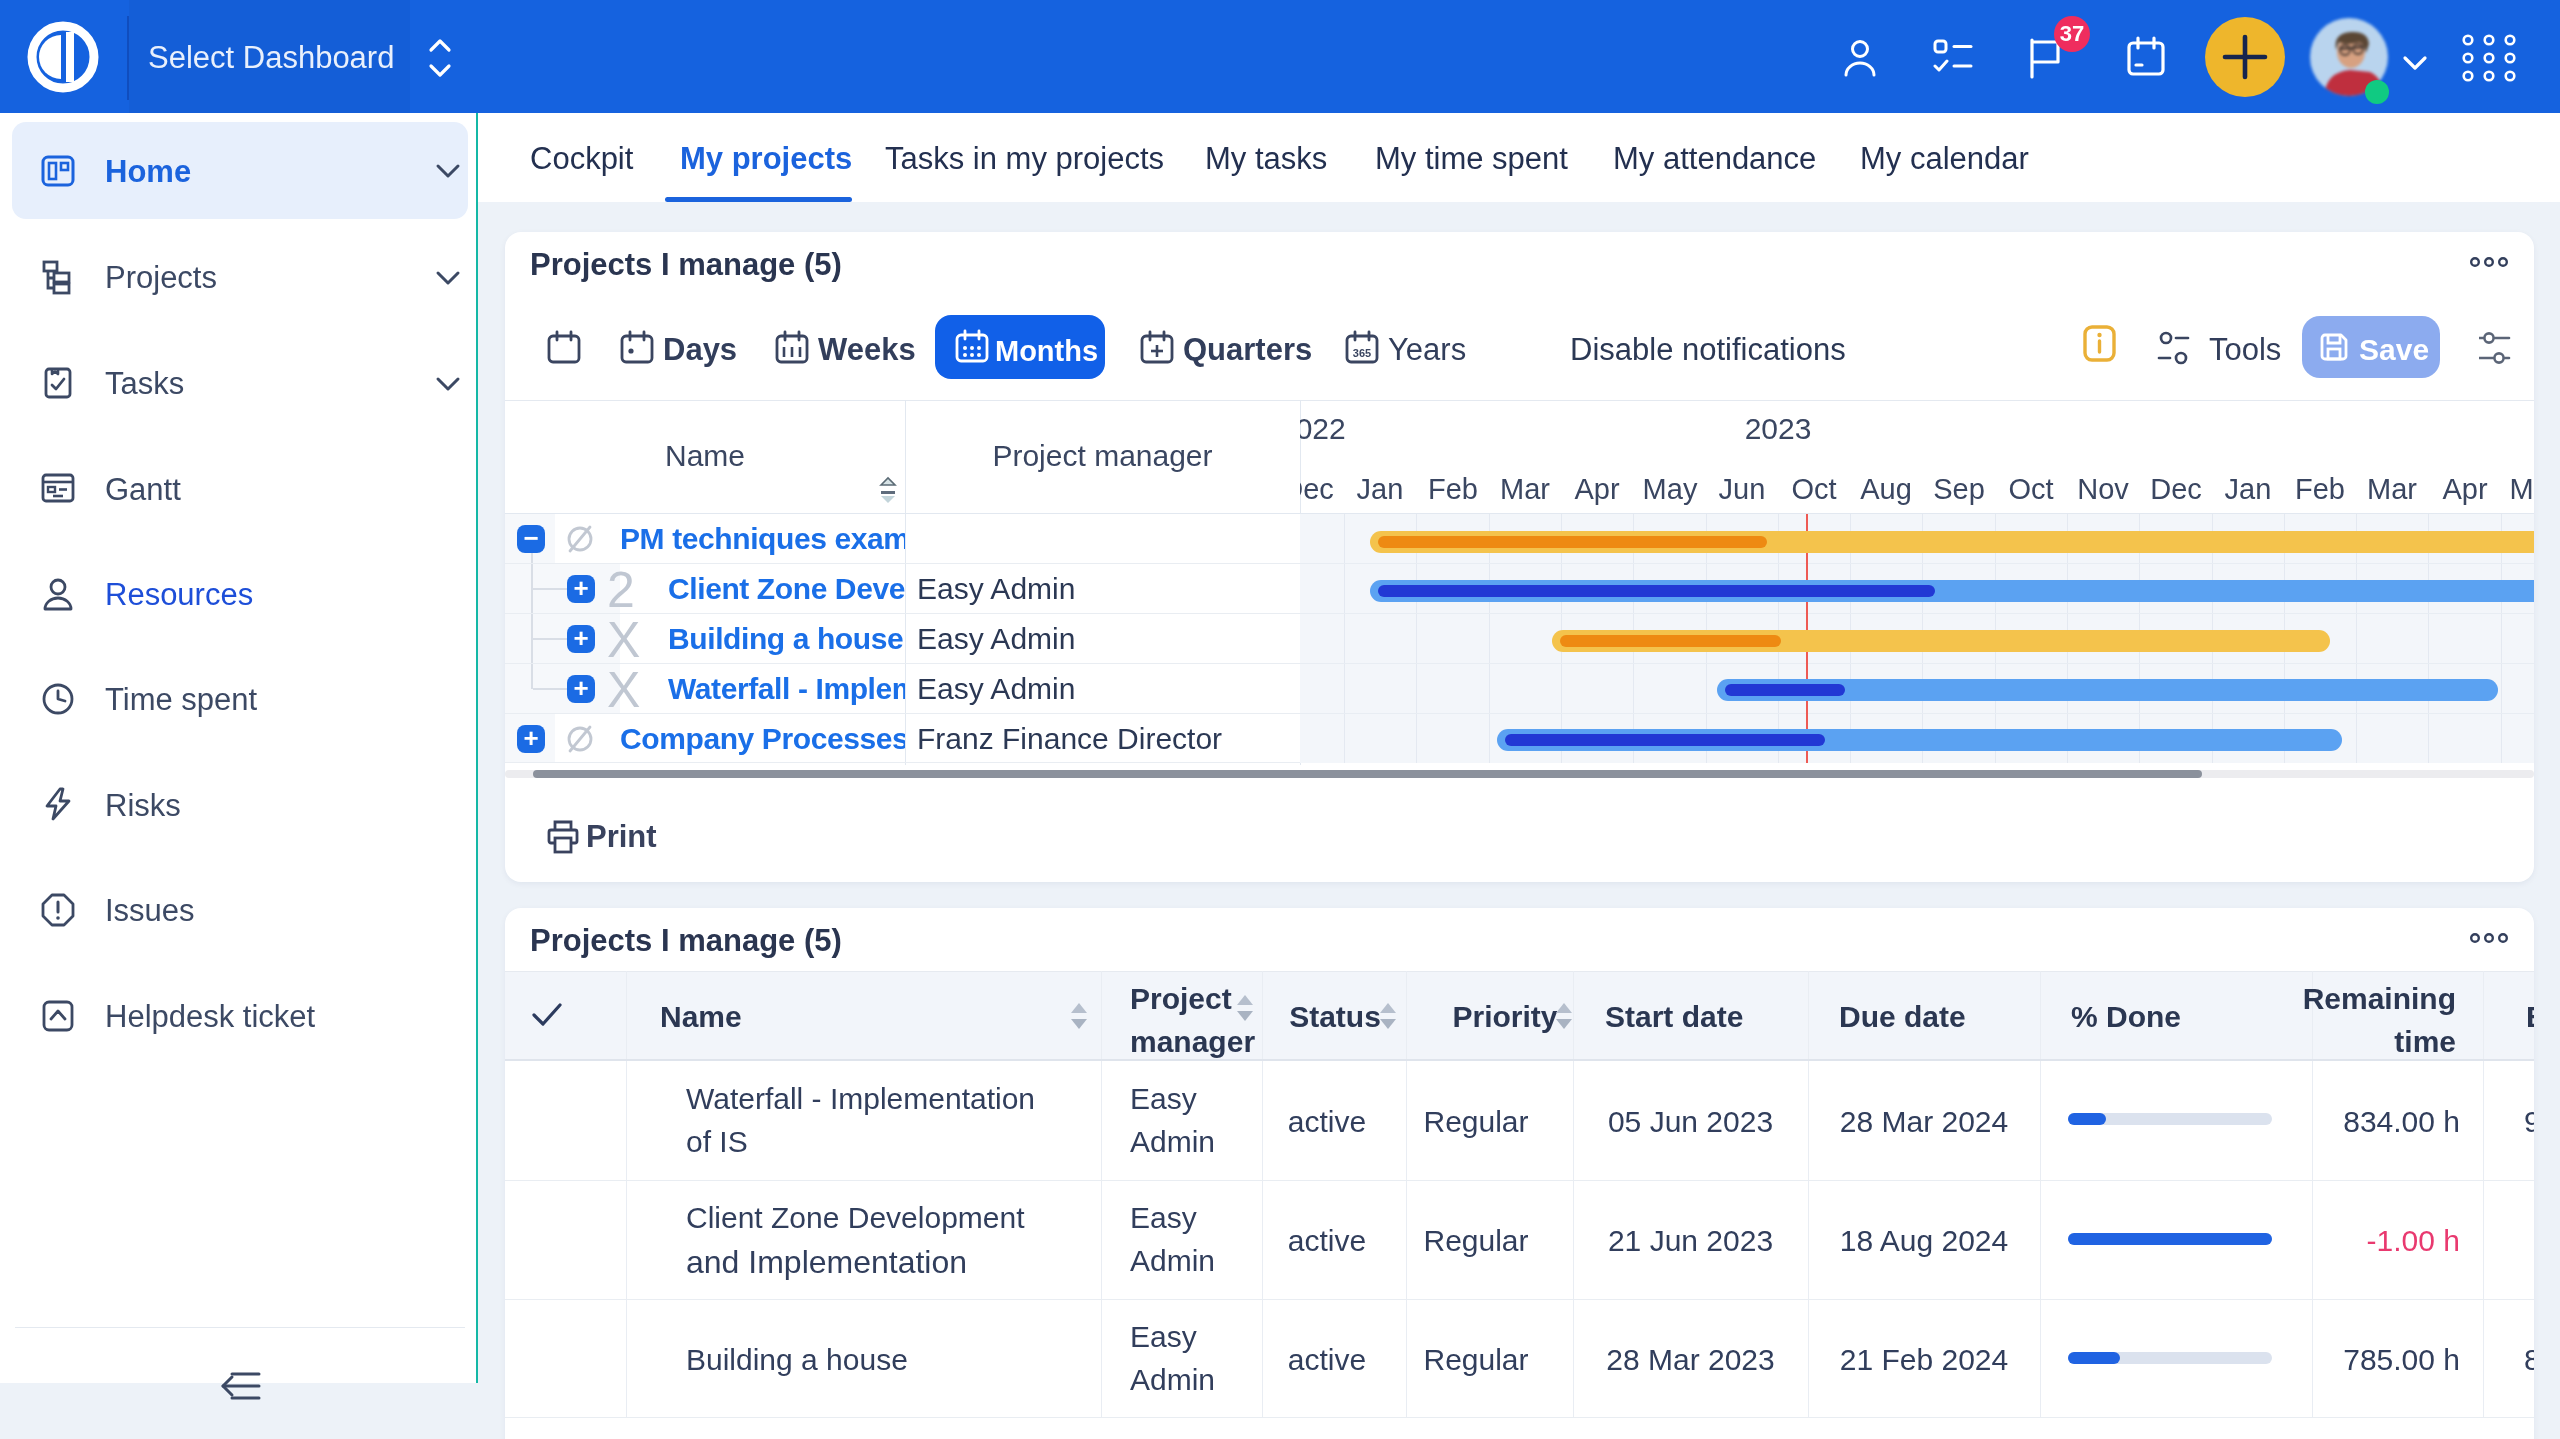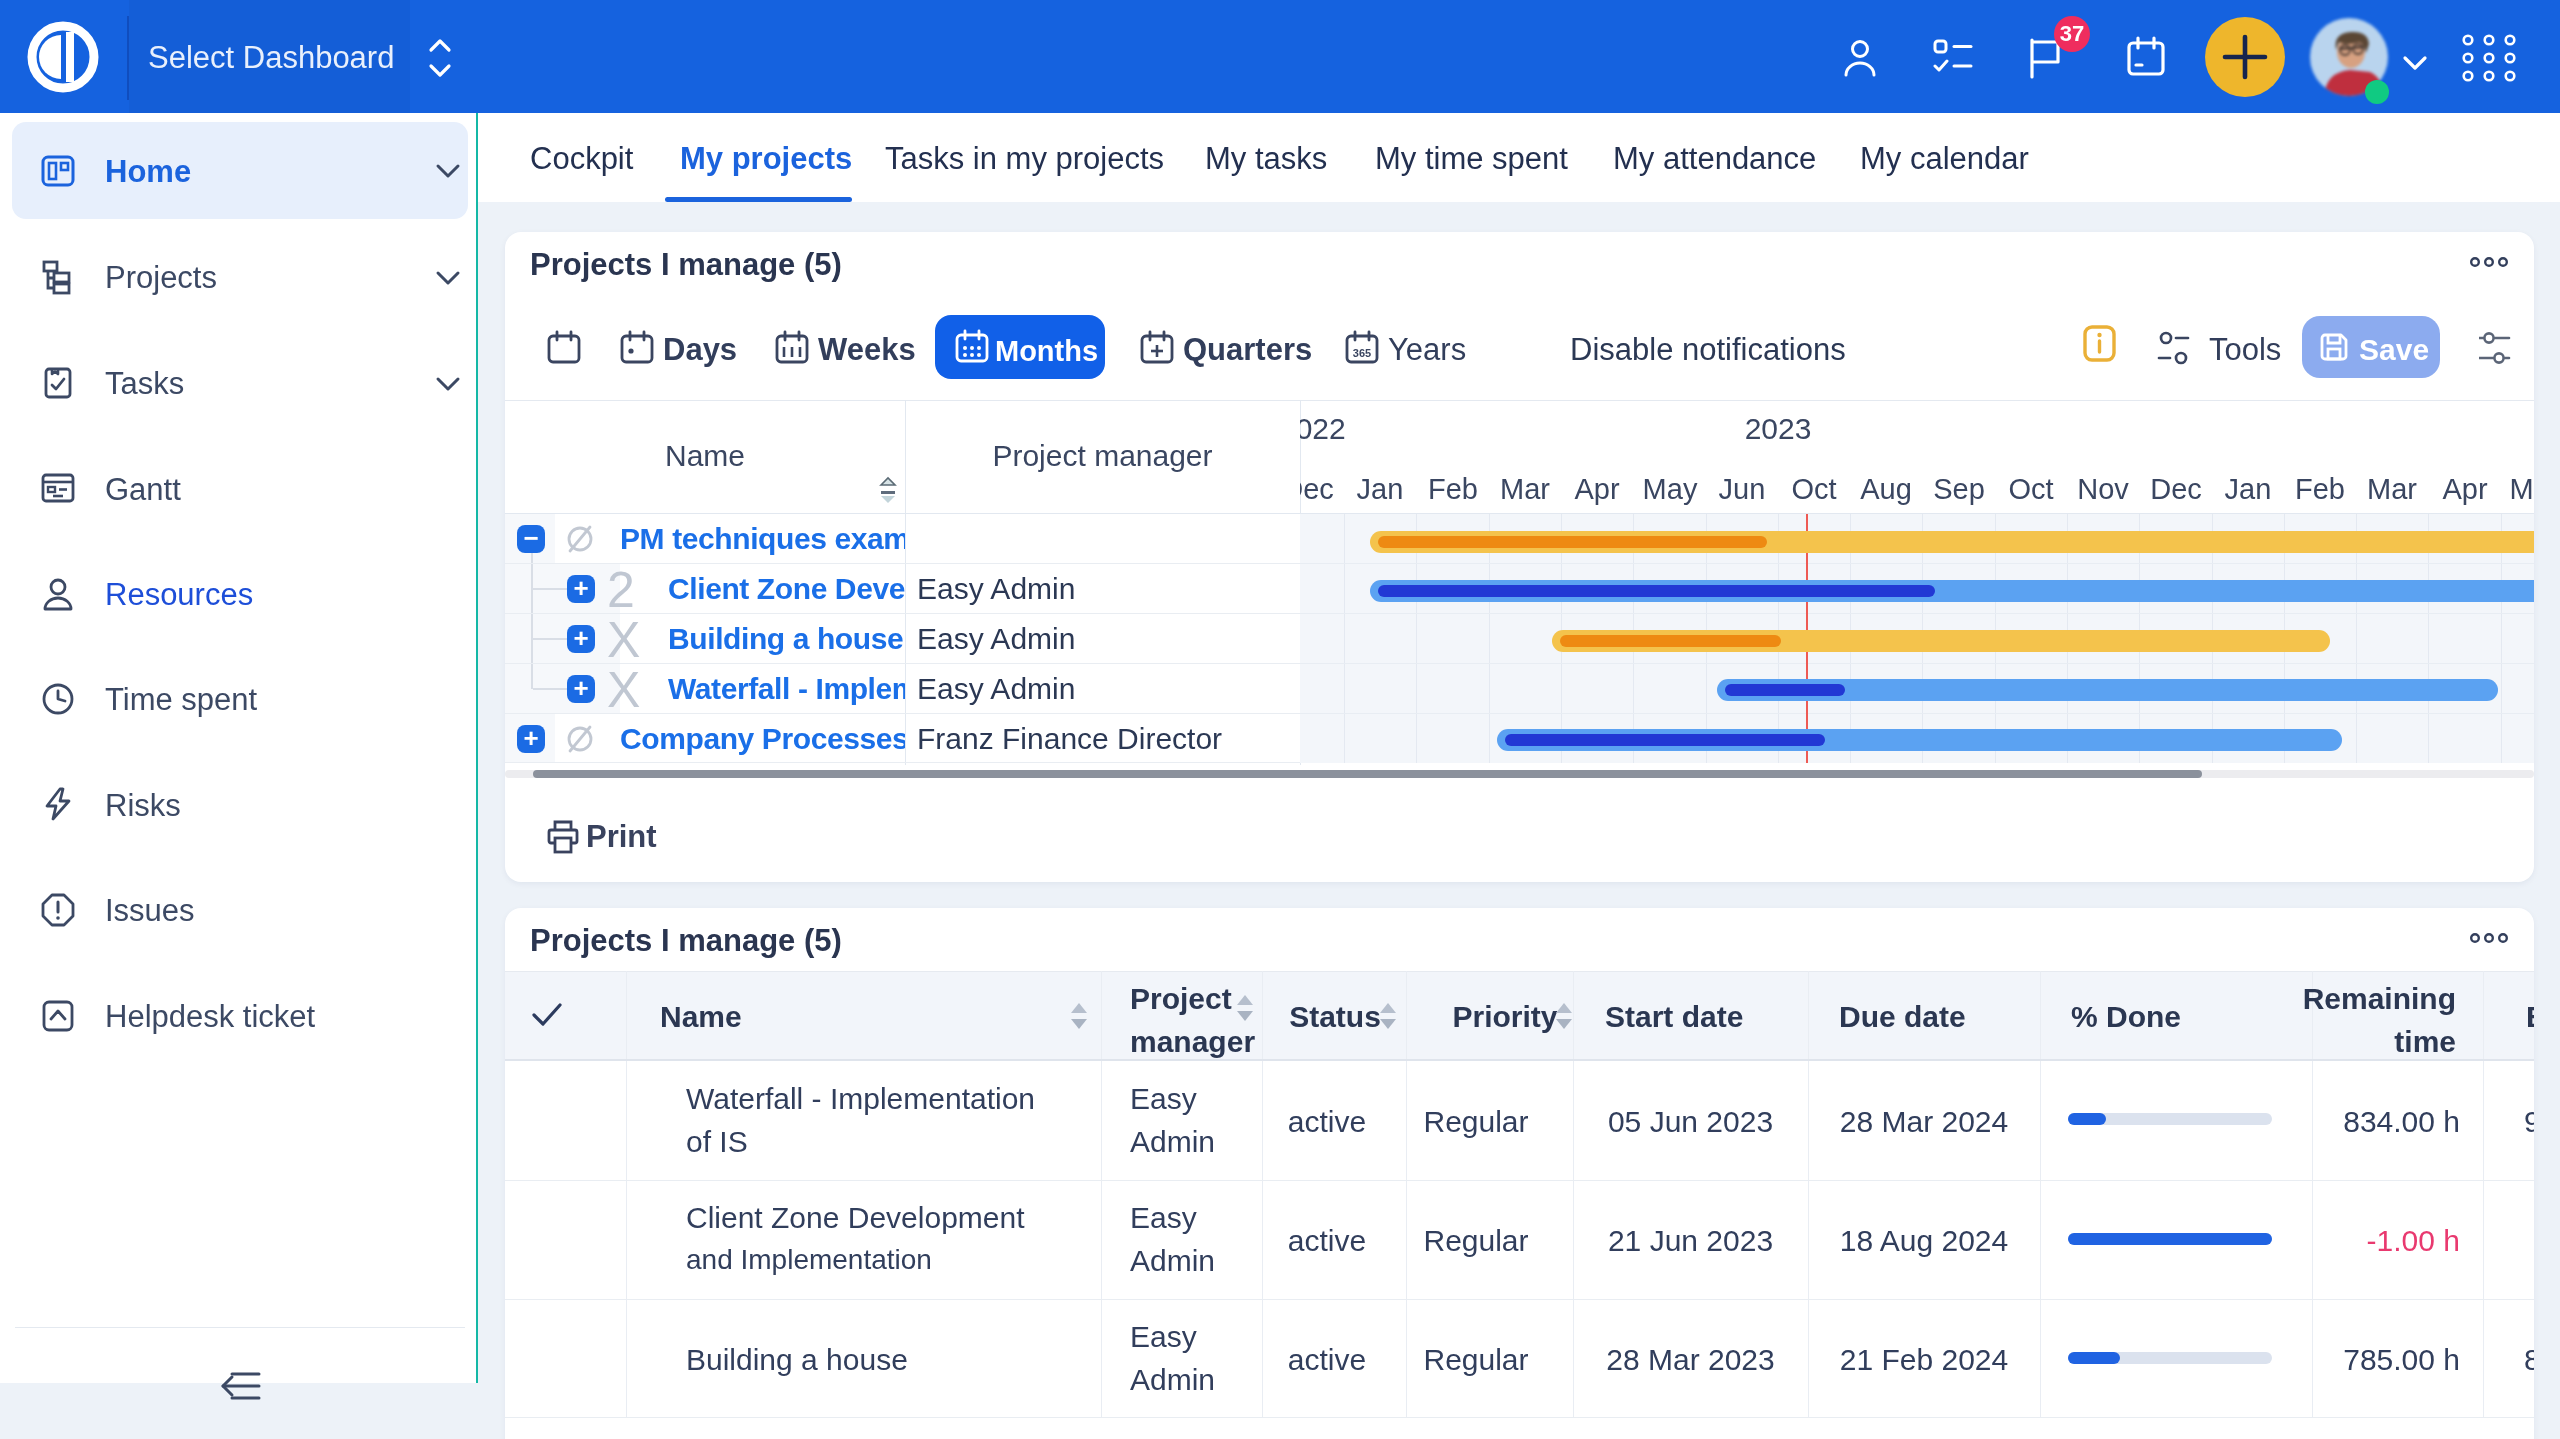--- a/index.html
+++ b/index.html
@@ -458,21 +458,21 @@
     <div class="a nw" style="left:625px;top:217px;font-size:30px;color:#313e5c">Admin</div>
     <div class="a nw" style="left:757px;top:197px;width:130px;text-align:center;font-size:30px;color:#313e5c">active</div>
     <div class="a nw" style="left:901px;top:197px;width:140px;text-align:center;font-size:30px;color:#313e5c">Regular</div>
     <div class="a nw" style="left:1068px;top:197px;width:235px;text-align:center;font-size:30px;color:#313e5c">05 Jun 2023</div>
     <div class="a nw" style="left:1303px;top:197px;width:232px;text-align:center;font-size:30px;color:#313e5c">28 Mar 2024</div>
     <div class="a" style="left:1563px;top:205px;width:204px;height:12px;border-radius:6px;background:#dbe2ee"></div>
     <div class="a" style="left:1563px;top:205px;width:38px;height:12px;border-radius:6px;background:#2063e2"></div>
     <div class="a nw" style="left:1807px;top:197px;width:148px;text-align:right;font-size:30px;color:#313e5c">834.00 h</div>
     <div class="a nw" style="left:2019px;top:197px;font-size:30px;color:#313e5c">988.00 h</div>
     <div class="a nw" style="left:181px;top:293px;font-size:30px;color:#313e5c">Client Zone Development</div>
-    <div class="a nw" style="left:181px;top:336px;font-size:28px;color:#313e5c">and Implementation</div>
+    <div class="a nw" style="left:181px;top:336px;font-size:32px;color:#313e5c">and Implementation</div>
     <div class="a nw" style="left:625px;top:293px;font-size:30px;color:#313e5c">Easy</div>
     <div class="a nw" style="left:625px;top:336px;font-size:30px;color:#313e5c">Admin</div>
     <div class="a nw" style="left:757px;top:316px;width:130px;text-align:center;font-size:30px;color:#313e5c">active</div>
     <div class="a nw" style="left:901px;top:316px;width:140px;text-align:center;font-size:30px;color:#313e5c">Regular</div>
     <div class="a nw" style="left:1068px;top:316px;width:235px;text-align:center;font-size:30px;color:#313e5c">21 Jun 2023</div>
     <div class="a nw" style="left:1303px;top:316px;width:232px;text-align:center;font-size:30px;color:#313e5c">18 Aug 2024</div>
     <div class="a" style="left:1563px;top:325px;width:204px;height:12px;border-radius:6px;background:#dbe2ee"></div>
     <div class="a" style="left:1563px;top:325px;width:204px;height:12px;border-radius:6px;background:#2063e2"></div>
     <div class="a nw" style="left:1807px;top:316px;width:148px;text-align:right;font-size:30px;color:#e9396f">-1.00 h</div>
     <div class="a nw" style="left:181px;top:435px;font-size:30px;color:#313e5c">Building a house</div>

